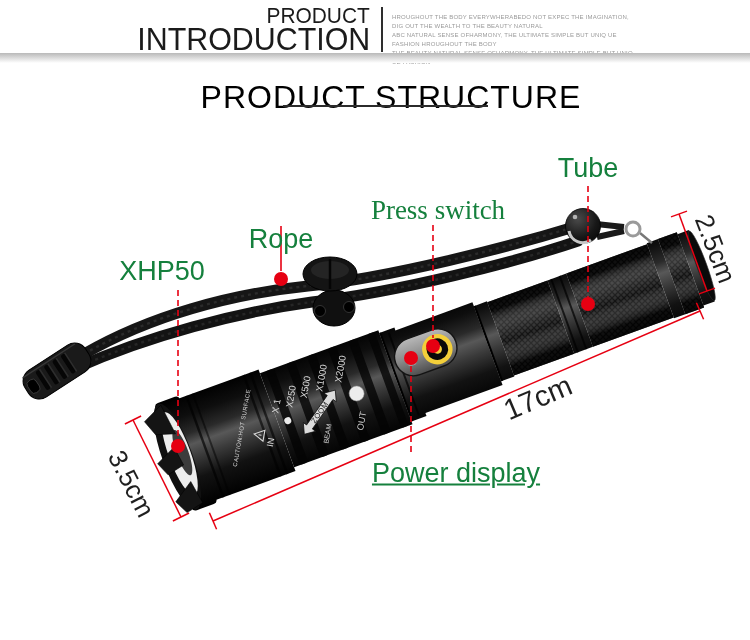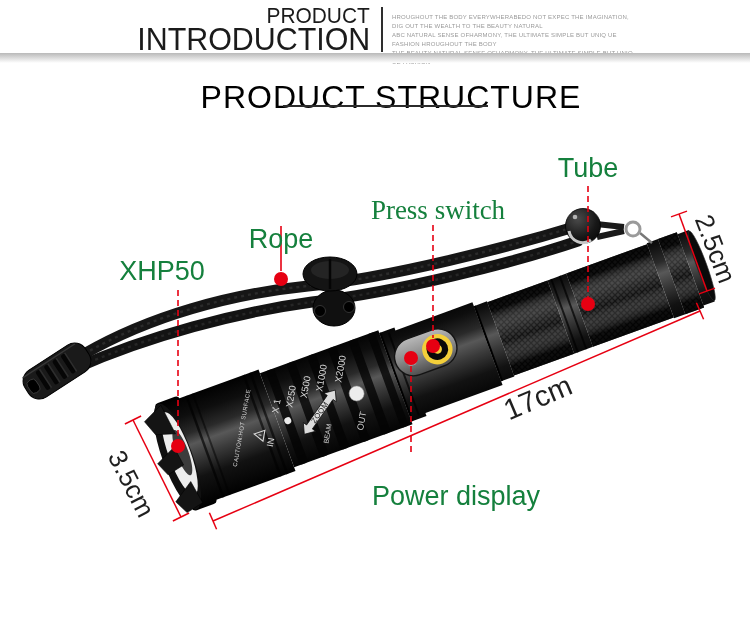--- a/index.html
+++ b/index.html
@@ -20,21 +20,21 @@
   .sec-title{left:391px;top:79px;transform:translateX(-50%);font-size:32px;
              color:#000000;letter-spacing:1px;white-space:nowrap;}
   .sec-underline{left:283px;top:105px;width:205px;height:2px;background:#2b2b2b;}
   
   .callout{font-size:27px;color:#15803d;white-space:nowrap;transform:translate(-50%,-50%);}
   .dim{font-size:26px;color:#1f1f1f;white-space:nowrap;}
   #lbl-tube{left:588px;top:168px;}
   #lbl-rope{left:281px;top:224px;margin-top:15px;}
   #lbl-press{left:438px;top:210px;font-family:Liberation Serif, serif;}
   #lbl-xhp{left:162px;top:271px;}
-  #lbl-power{left:456px;top:496px;}
+  #lbl-power{left:456px;top:473px;text-decoration:underline;}
   #dim-35{left:131px;top:484px;transform:translate(-50%,-50%) rotate(63deg);}
   #dim-17{left:538px;top:398px;font-size:29px;transform:translate(-50%,-50%) rotate(-23deg);}
   #dim-25{left:715px;top:249px;transform:translate(-50%,-50%) rotate(69deg);}
   svg{display:block;}
   text{font-family:"Liberation Sans",sans-serif;}
 </style>
 </head>
 <body>
 
 <div class="abs hdr-kicker">PRODUCT</div>

